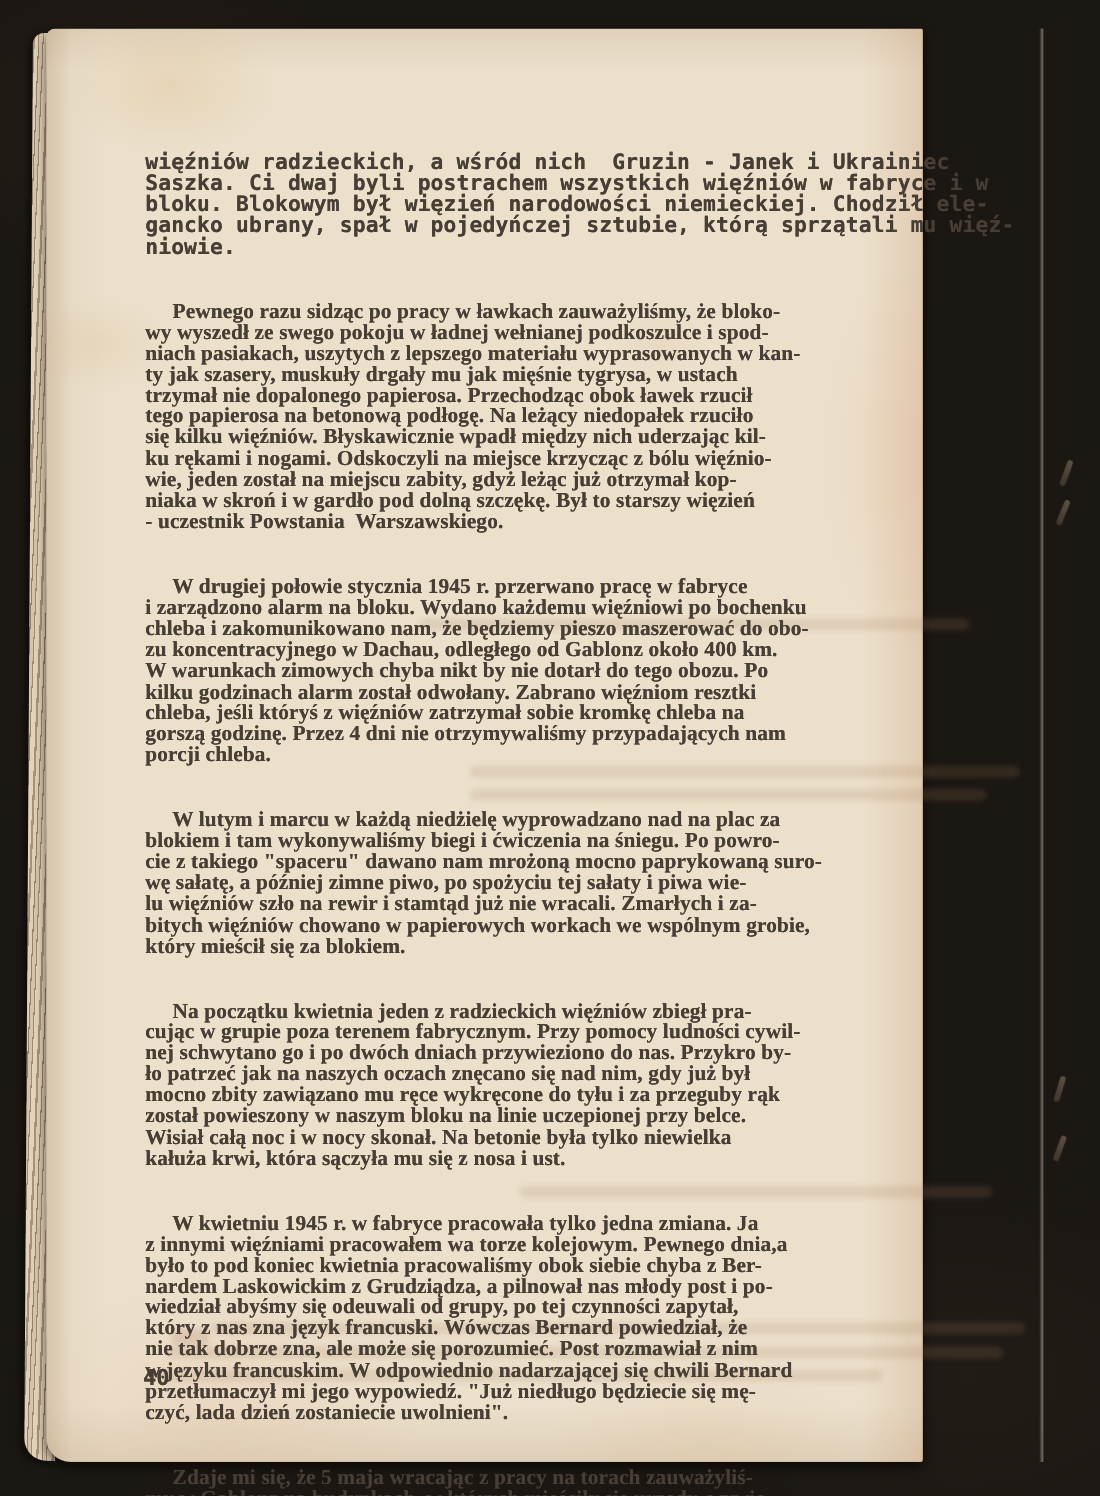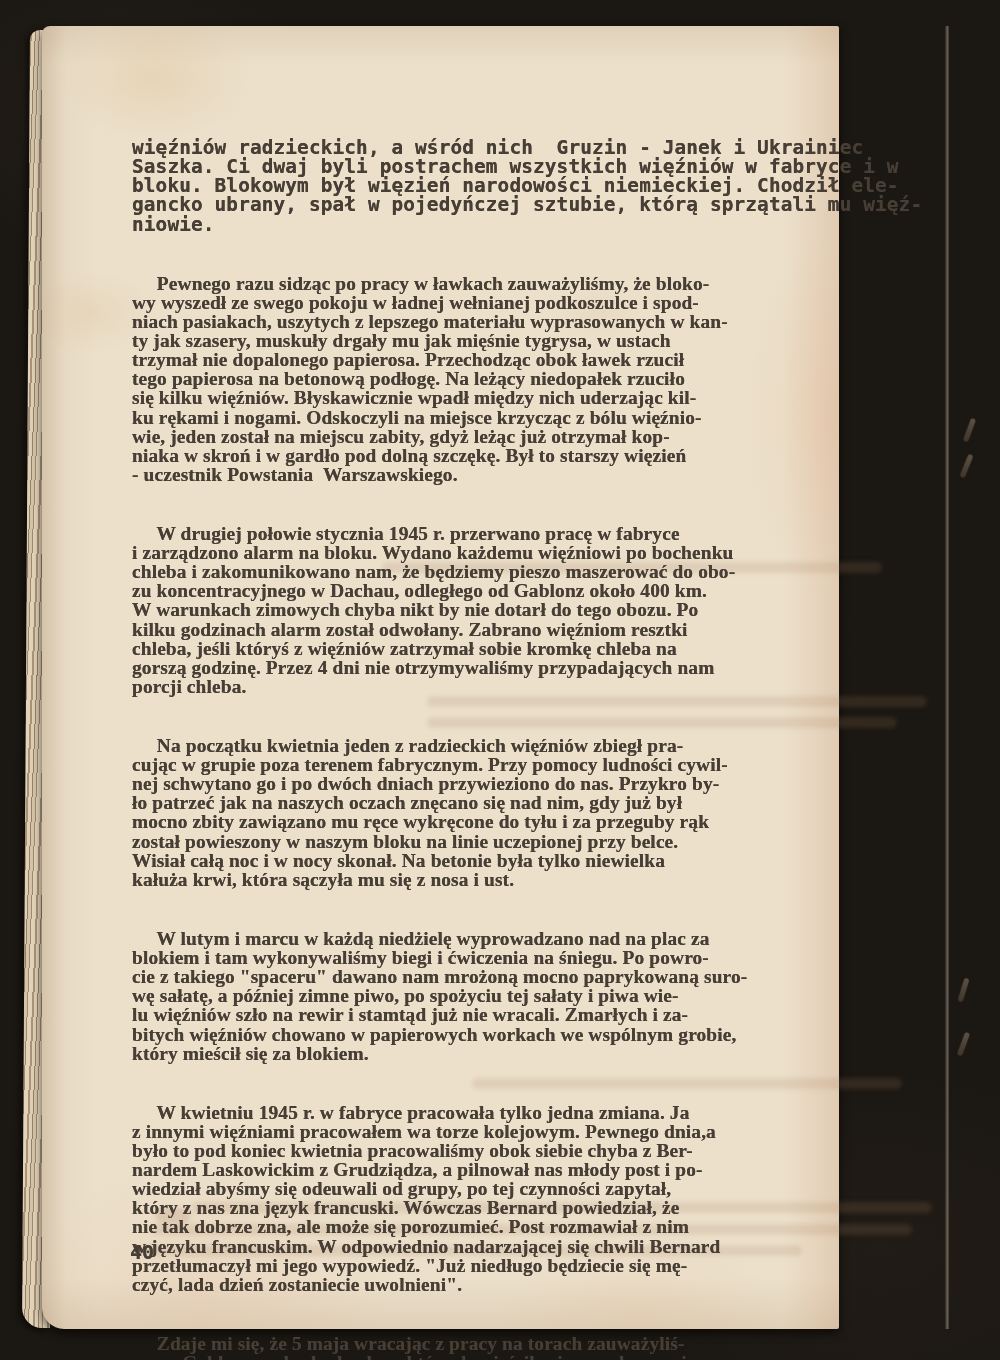--- a/index.html
+++ b/index.html
@@ -131,35 +131,35 @@
 - uczestnik Powstania  Warszawskiego.</p>
       <p>     W drugiej połowie stycznia 1945 r. przerwano pracę w fabryce
 i zarządzono alarm na bloku. Wydano każdemu więźniowi po bochenku
 chleba i zakomunikowano nam, że będziemy pieszo maszerować do obo-
 zu koncentracyjnego w Dachau, odległego od Gablonz około 400 km.
 W warunkach zimowych chyba nikt by nie dotarł do tego obozu. Po
 kilku godzinach alarm został odwołany. Zabrano więźniom resztki
 chleba, jeśli któryś z więźniów zatrzymał sobie kromkę chleba na
 gorszą godzinę. Przez 4 dni nie otrzymywaliśmy przypadających nam
 porcji chleba.</p>
+      <p>     W lutym i marcu w każdą niedżielę wyprowadzano nad na plac za
+blokiem i tam wykonywaliśmy biegi i ćwiczenia na śniegu. Po powro-
+cie z takiego "spaceru" dawano nam mrożoną mocno paprykowaną suro-
+wę sałatę, a później zimne piwo, po spożyciu tej sałaty i piwa wie-
+lu więźniów szło na rewir i stamtąd już nie wracali. Zmarłych i za-
+bitych więźniów chowano w papierowych workach we wspólnym grobie,
+który mieścił się za blokiem.</p>
       <p>     Na początku kwietnia jeden z radzieckich więźniów zbiegł pra-
 cując w grupie poza terenem fabrycznym. Przy pomocy ludności cywil-
 nej schwytano go i po dwóch dniach przywieziono do nas. Przykro by-
 ło patrzeć jak na naszych oczach znęcano się nad nim, gdy już był
 mocno zbity zawiązano mu ręce wykręcone do tyłu i za przeguby rąk
 został powieszony w naszym bloku na linie uczepionej przy belce.
 Wisiał całą noc i w nocy skonał. Na betonie była tylko niewielka
 kałuża krwi, która sączyła mu się z nosa i ust.</p>
-      <p>     W lutym i marcu w każdą niedżielę wyprowadzano nad na plac za
-blokiem i tam wykonywaliśmy biegi i ćwiczenia na śniegu. Po powro-
-cie z takiego "spaceru" dawano nam mrożoną mocno paprykowaną suro-
-wę sałatę, a później zimne piwo, po spożyciu tej sałaty i piwa wie-
-lu więźniów szło na rewir i stamtąd już nie wracali. Zmarłych i za-
-bitych więźniów chowano w papierowych workach we wspólnym grobie,
-który mieścił się za blokiem.</p>
       <p>     W kwietniu 1945 r. w fabryce pracowała tylko jedna zmiana. Ja
 z innymi więźniami pracowałem wa torze kolejowym. Pewnego dnia,a
 było to pod koniec kwietnia pracowaliśmy obok siebie chyba z Ber-
 nardem Laskowickim z Grudziądza, a pilnował nas młody post i po-
 wiedział abyśmy się odeuwali od grupy, po tej czynności zapytał,
 który z nas zna język francuski. Wówczas Bernard powiedział, że
 nie tak dobrze zna, ale może się porozumieć. Post rozmawiał z nim
 w języku francuskim. W odpowiednio nadarzającej się chwili Bernard
 przetłumaczył mi jego wypowiedź. "Już niedługo będziecie się mę-
 czyć, lada dzień zostaniecie uwolnieni".</p>

